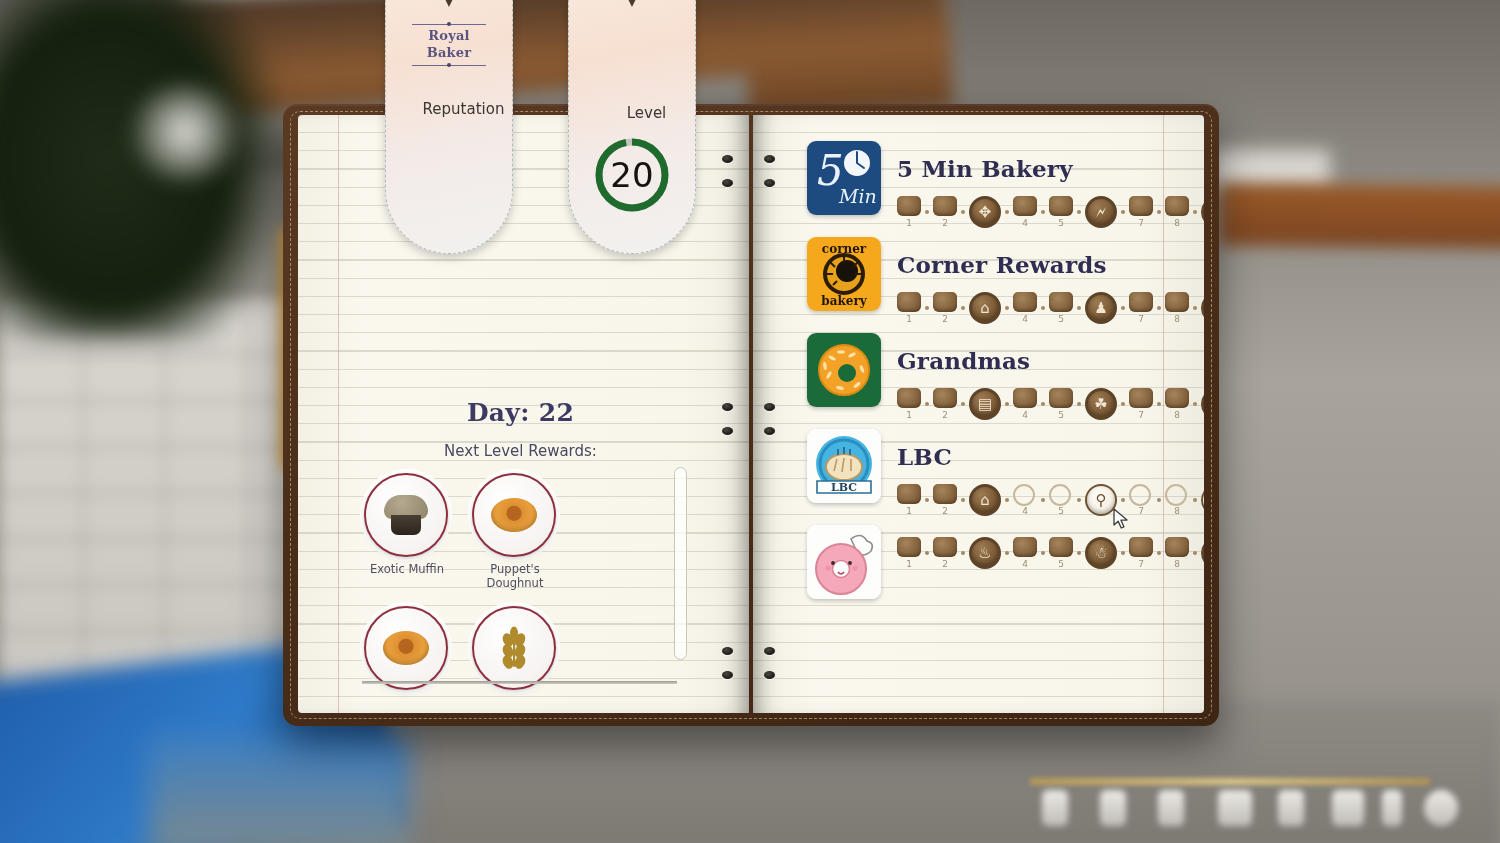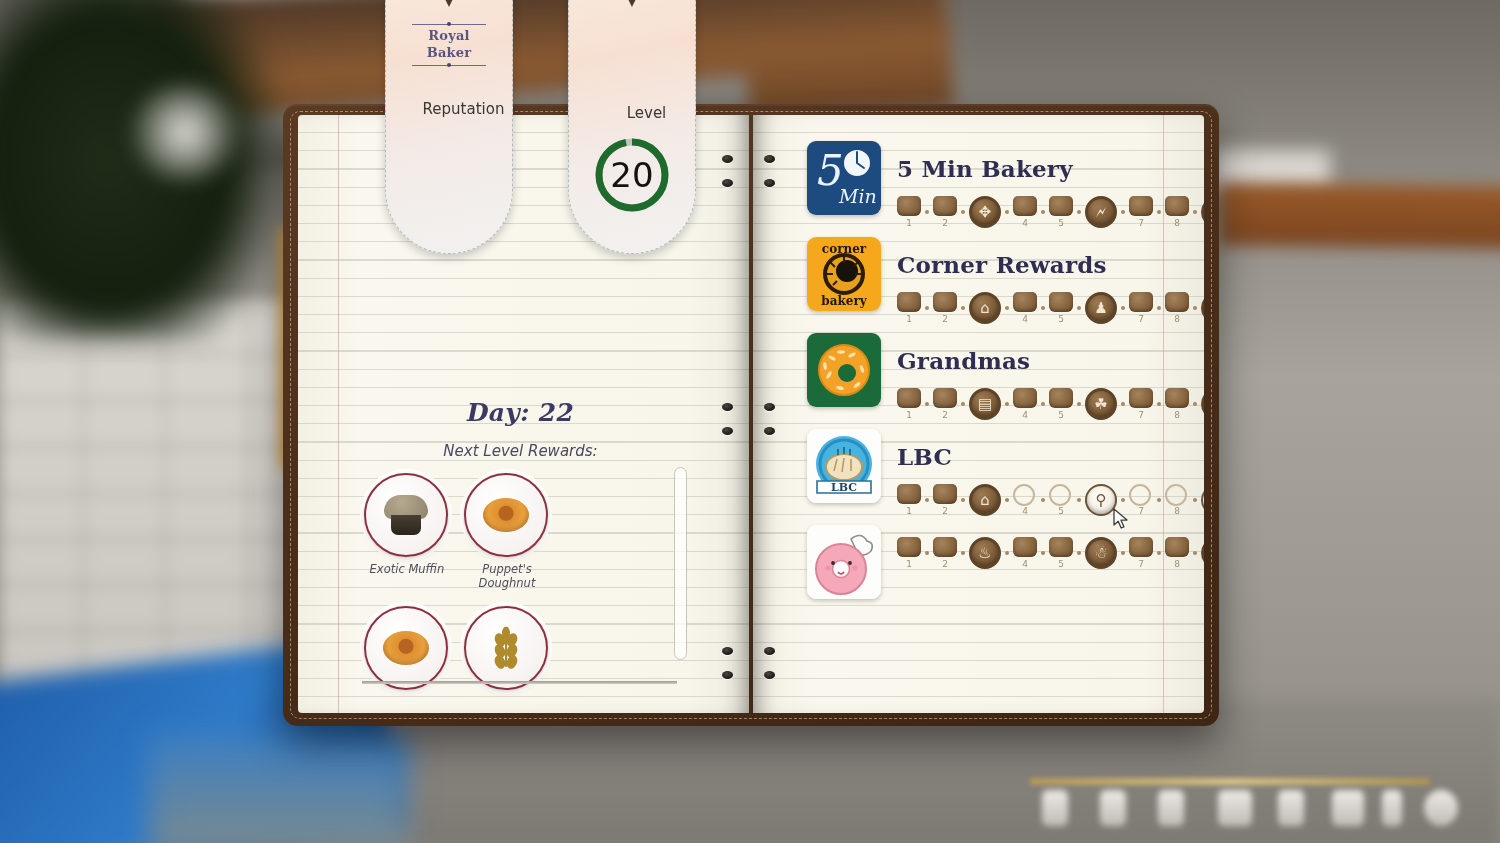--- a/index.html
+++ b/index.html
@@ -75,21 +75,21 @@
   .pages { position:absolute; left:15px; top:11px; right:15px; bottom:13px; display:flex; }
 
   .page {
     position:relative; flex:1; overflow:hidden;
     background:
       repeating-linear-gradient(180deg, rgba(0,0,0,0) 0 17px, rgba(176,176,162,.42) 17px 18.2px),
       linear-gradient(90deg,#f3f1e4 0%, #faf8ee 14%, #f8f6ea 86%, #eeece0 100%);
     box-shadow:0 1px 3px rgba(0,0,0,.25);
   }
   .page.left  { border-radius:4px 0 0 4px; margin-right:2px;
-                box-shadow: inset -18px 0 26px -18px rgba(0,0,0,.55); font-style: italic; }
+                box-shadow: inset -18px 0 26px -18px rgba(0,0,0,.55); }
   .page.right { border-radius:0 4px 4px 0; margin-left:2px;
                 box-shadow: inset 18px 0 26px -18px rgba(0,0,0,.55); }
 
   .marginline { position:absolute; top:0; bottom:0; width:1.4px; background:rgba(198,150,150,.55); }
   .page.left  .marginline { left:40px; }
   .page.right .marginline { right:40px; }
 
   .holes { position:absolute; top:0; bottom:0; width:22px; }
   .page.left  .holes { right:8px; }
   .page.right .holes { left:8px; }
@@ -124,21 +124,21 @@
 
   
   .leftcontent { position:absolute; left:50px; right:56px; top:0; bottom:0; }
   .dayline { position:absolute; top:283px; width:100%; text-align:center;
              font-family:"DejaVu Serif", serif; font-weight:700; font-size:25px; color:#3c3a63;
              letter-spacing:.3px; }
   .rewardhead { position:absolute; top:327px; width:100%; text-align:center;
                 font-size:15px; color:#4a4862; font-family:"DejaVu Sans", sans-serif; }
 
   .rewardgrid { position:absolute; top:358px; left:16px; width:250px; }
-  .rewrow { display:flex; gap:14px; margin-bottom:16px; }
+  .rewrow { display:flex; gap:22px; margin-bottom:16px; }
   .rewcell { width:86px; text-align:center; }
   .rewdisc { width:84px; height:84px; border-radius:50%;
              background:radial-gradient(circle at 38% 32%,#ffffff, #f6f3f1 70%, #ece7e4);
              border:2px solid #8d2f3f; position:relative;
              box-shadow:0 2px 5px rgba(0,0,0,.18), 0 0 0 4px rgba(255,255,255,.92);
              display:flex; align-items:center; justify-content:center; }
   .rewname { margin-top:5px; font-size:11.5px; color:#4f4d5e; font-family:"DejaVu Sans", sans-serif; }
 
   .muffin { width:44px; height:40px; position:relative; }
   .muffin .top { position:absolute; left:0; top:0; width:44px; height:24px; border-radius:22px 22px 10px 10px;

